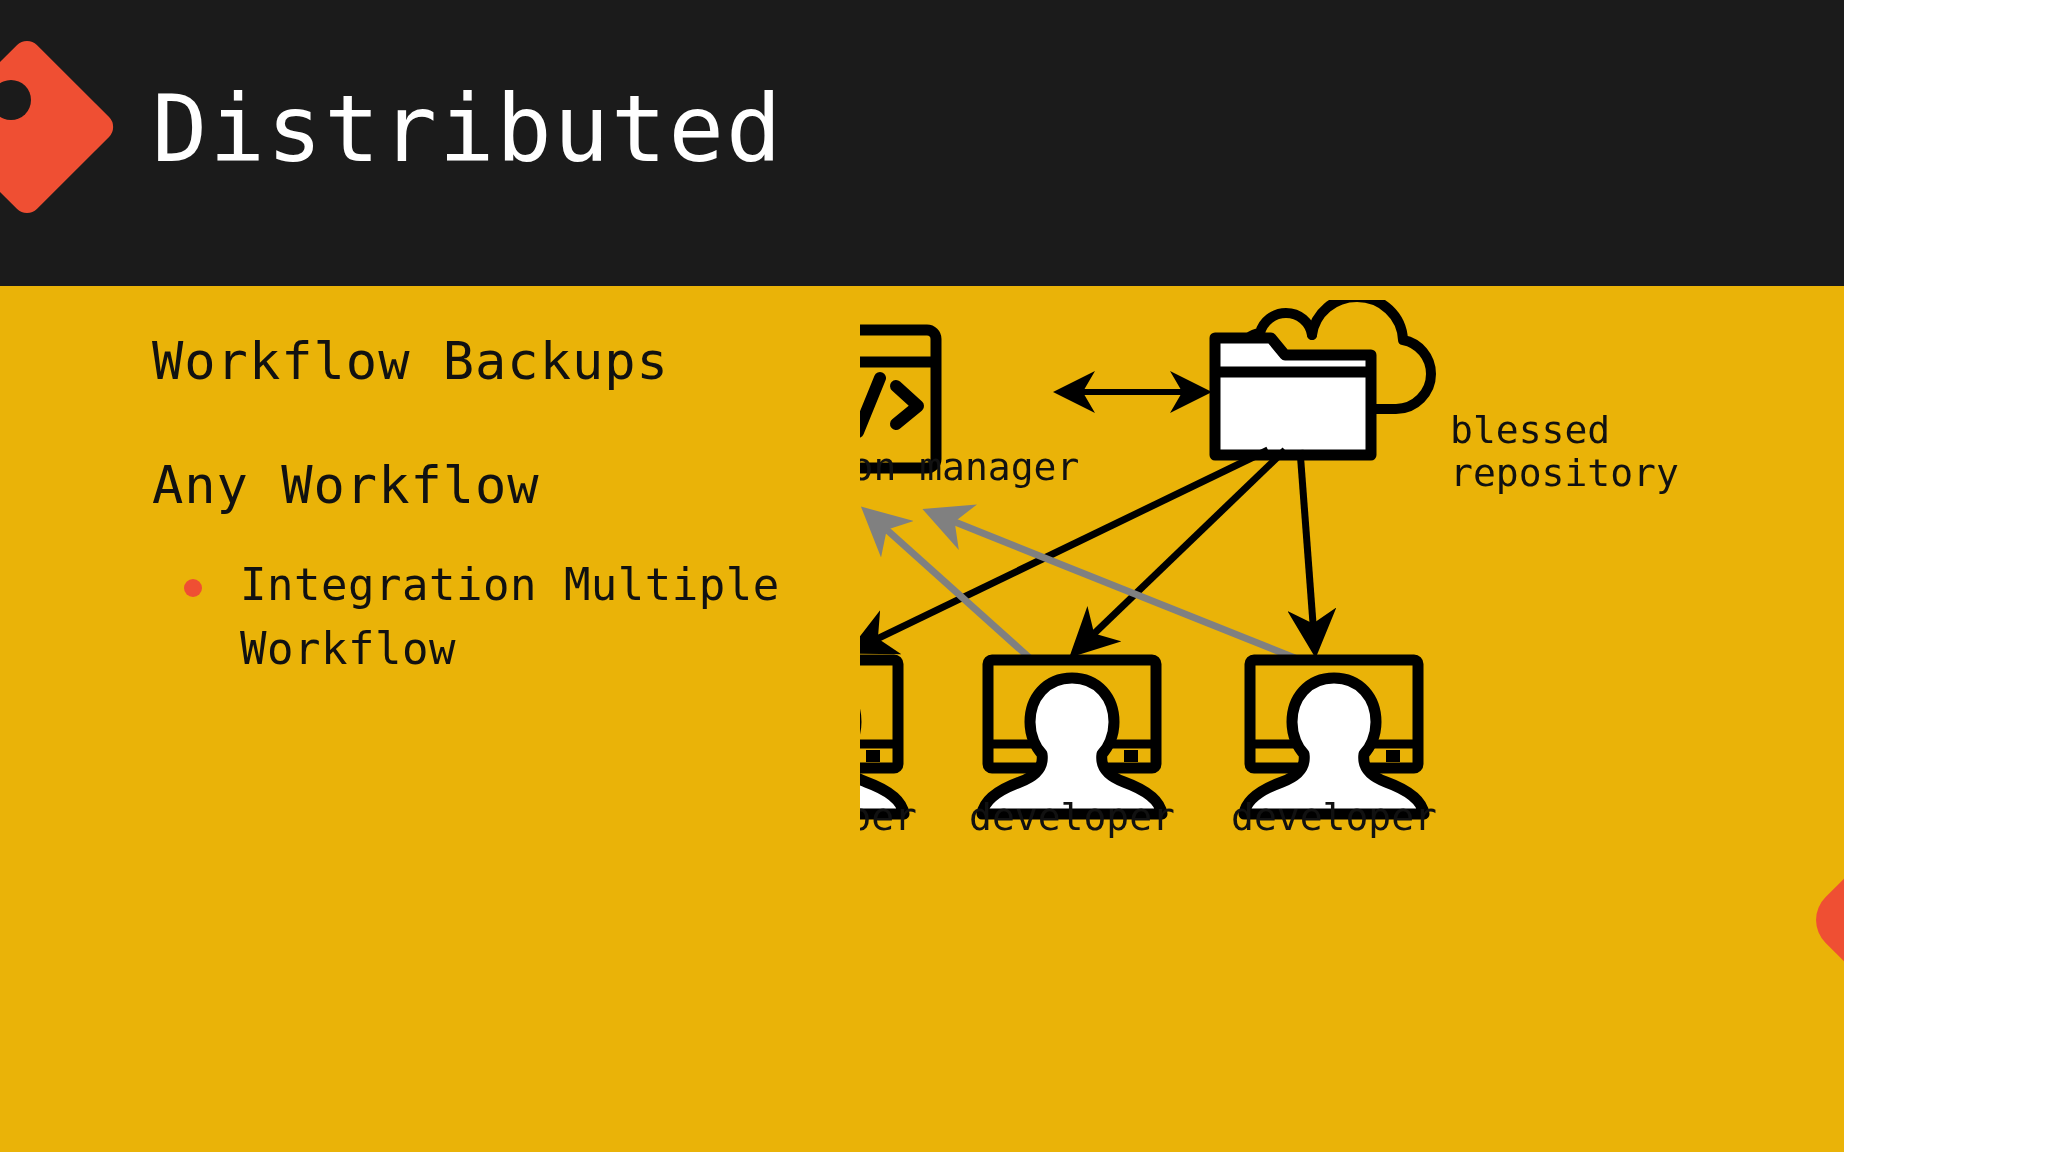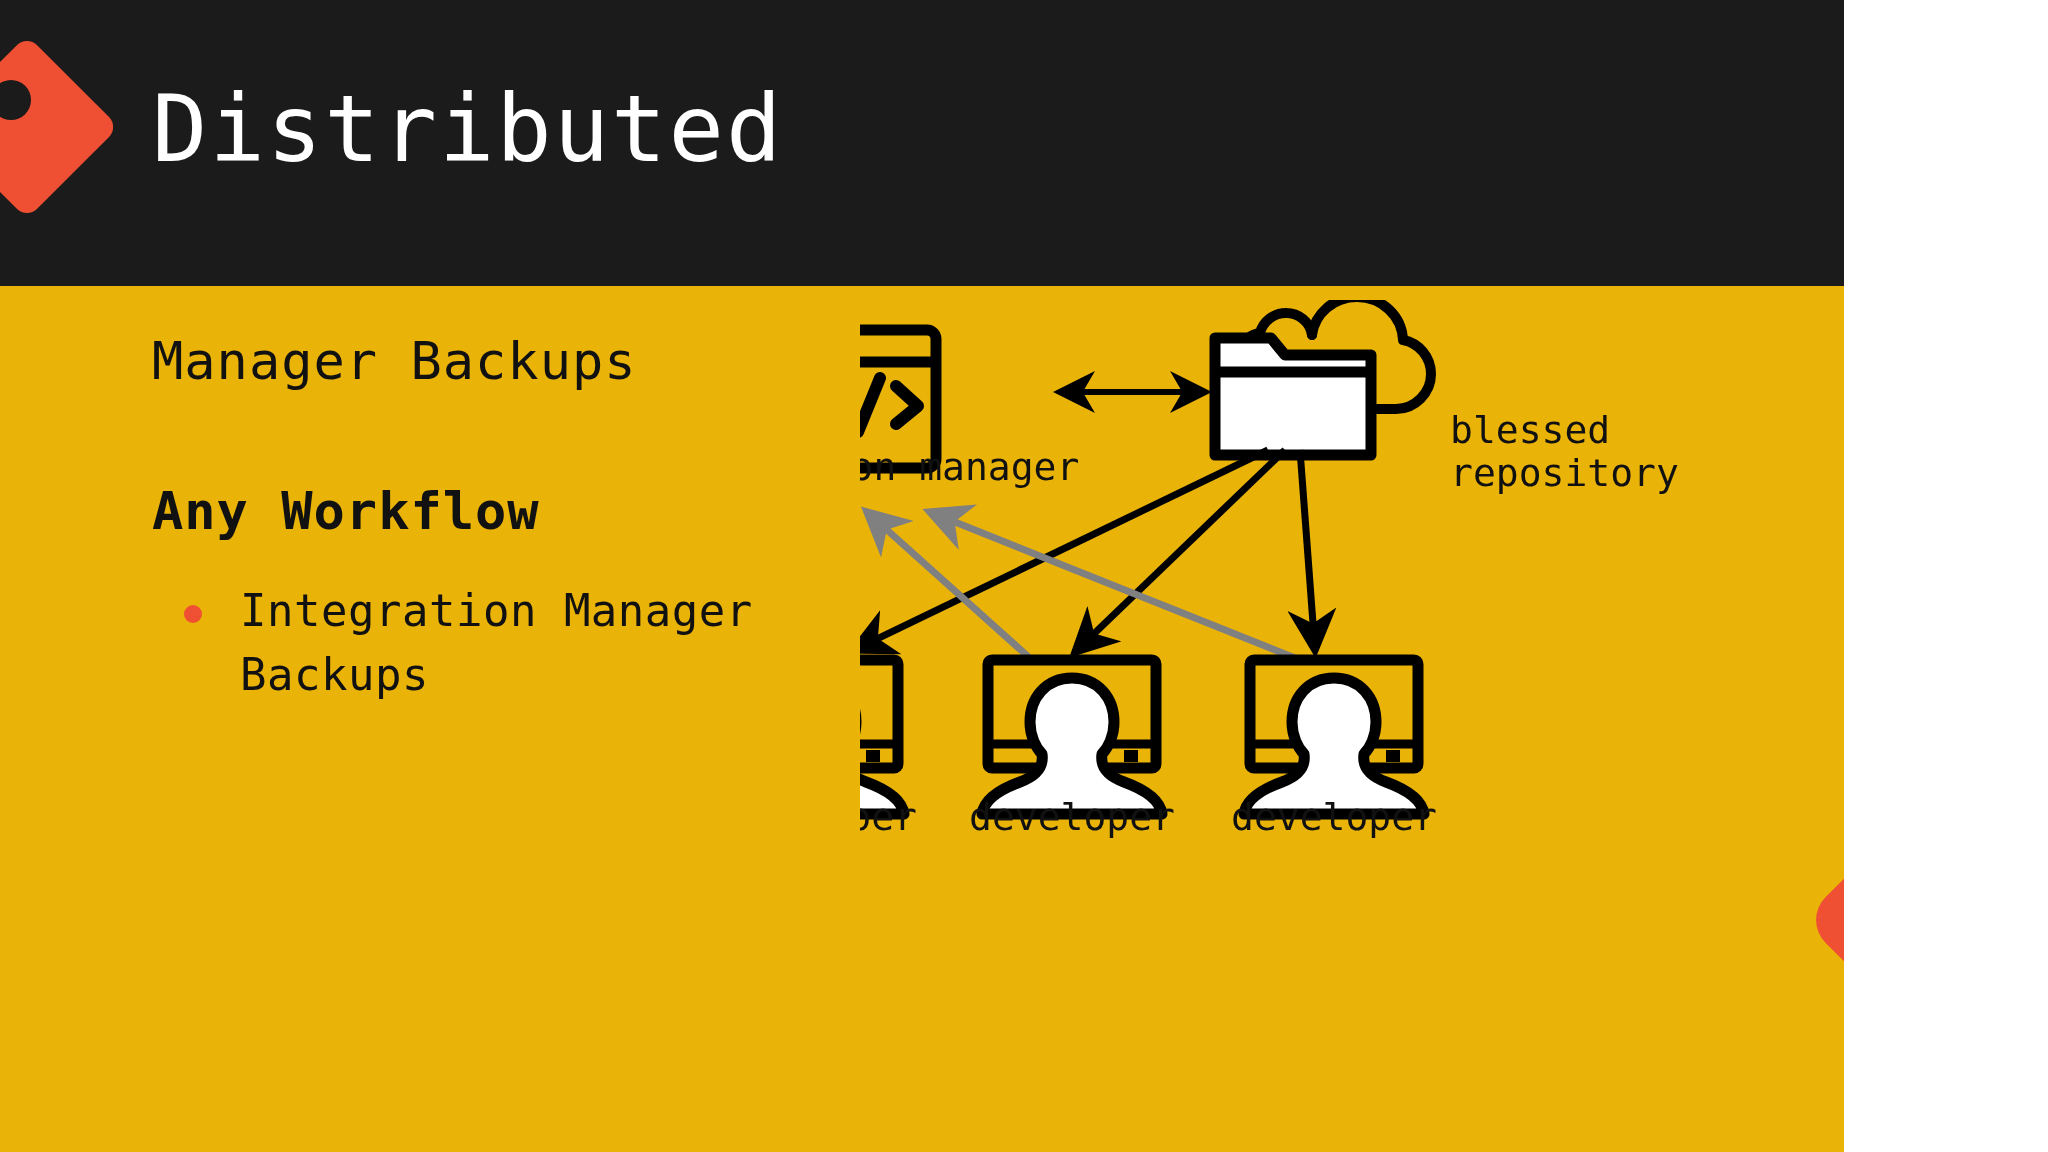--- a/index.html
+++ b/index.html
@@ -23,21 +23,21 @@
     font-family:"DejaVu Sans Mono","Liberation Mono",monospace;
     white-space:nowrap;
   }
 
   
   .left{position:absolute;left:152px;top:330px;width:720px;}
   .lead{
     font-size:52px;line-height:1.2;color:#111111;letter-spacing:1px;
     white-space:nowrap;
   }
-  .lead.second{margin-top:88px;font-weight:bold;}
+  .lead.second{margin-top:62px;}
   .bullets{margin:36px 0 0 0;padding:0;list-style:none;}
   .bullets li{
     position:relative;font-size:44px;line-height:1.45;color:#111111;
     padding-left:88px;margin-bottom:14px;letter-spacing:0.5px;
   }
   .bullets li .dot{
     position:absolute;left:32px;top:26px;width:18px;height:18px;
     border-radius:50%;background:#ef4f33;
   }
 
@@ -69,28 +69,28 @@
           <circle cx="77" cy="66" r="20"></circle>
         </g>
       </svg>
     </div>
 
     <div class="header-title">Distributed</div>
   </div>
 
   <div class="left">
 
-    <div class="lead">Manager Backups</div>
+    <div class="lead">Workflow Backups</div>
 
     <div class="lead second">Any Workflow</div>
 
     <ul class="bullets">
       <li>
         <span class="dot"></span>
-        <span>Integration Manager Backups</span>
+        <span>Integration Multiple Workflow</span>
       </li>
     </ul>
   </div>
 
   <div class="diagram">
     <svg width="1100" height="800" viewBox="0 0 1100 800">
       <defs>
         <marker id="arrBlack" viewBox="0 0 12 12" refX="10" refY="6" markerWidth="7" markerHeight="7" orient="auto-start-reverse">
           <path d="M0,0 L12,6 L0,12 L3.5,6 Z" fill="#000000"></path>
         </marker>

